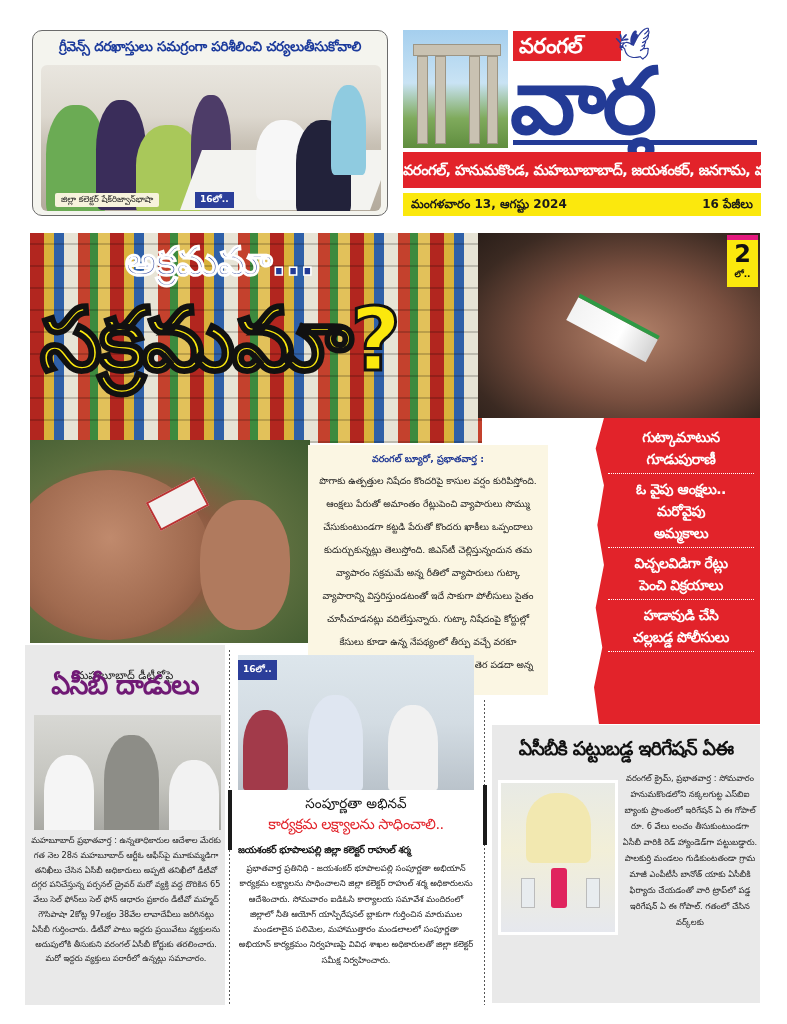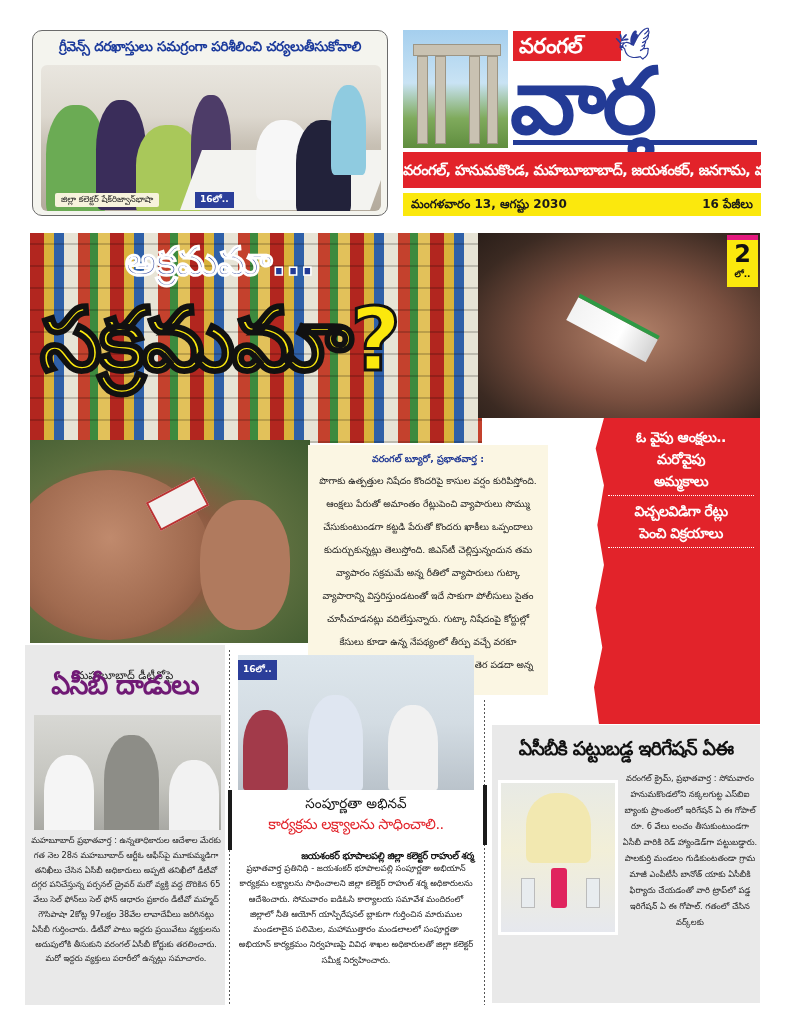--- a/index.html
+++ b/index.html
@@ -55,21 +55,21 @@
   .acb .photo { position: absolute; left: 9px; top: 70px; width: 187px; height: 115px; background: linear-gradient(180deg, #d8d8d4 0%, #c4c4be 60%, #a9a9a4 100%); overflow: hidden; }
   .acb .body { position: absolute; left: 4px; right: 2px; top: 188px; text-align: center; font-size: 8.2px; line-height: 14.8px; color: #222; }
   .vrule { background: repeating-linear-gradient(180deg, #555 0 2px, transparent 2px 4px); width: 1px; }
   .vbar { background: #1a1a1a; width: 4px; }
 
   
   .sampurna-photo { left: 238px; top: 655px; width: 236px; height: 135px; background: linear-gradient(180deg, #dde6ec 0%, #d3dce3 50%, #bac3cb 100%); overflow: hidden; }
   .sampurna-photo .ref { position: absolute; left: 0; top: 5px; background: #2b3e9a; color: #fff; font-size: 9px; font-weight: bold; padding: 4px 5px; }
   .sampurna-kicker { left: 238px; top: 795px; width: 236px; text-align: center; font-size: 13.5px; color: #111; }
   .sampurna-title { left: 238px; top: 816px; width: 236px; text-align: center; font-size: 14.5px; font-weight: normal; color: #e2232a; letter-spacing: -0.5px; }
-  .sampurna-sub { left: 238px; top: 844px; width: 236px; text-align: right; font-size: 9.5px; font-weight: bold; color: #111; letter-spacing: -0.3px; margin-top: 6px; }
+  .sampurna-sub { left: 238px; top: 844px; width: 236px; text-align: left; font-size: 9.5px; font-weight: bold; color: #111; letter-spacing: -0.3px; }
   .sampurna-body { left: 238px; top: 861px; width: 236px; text-align: center; font-size: 8.4px; line-height: 15.3px; color: #222; }
 
   
   .irr { left: 492px; top: 725px; width: 268px; height: 278px; background: #e9e9e9; }
   .irr .title { position: absolute; top: 12px; width: 100%; text-align: center; font-size: 19px; font-weight: bold; color: #111; letter-spacing: -0.8px; }
   .irr .photo { position: absolute; left: 6px; top: 55px; width: 120px; height: 155px; border: 3px solid #fff; background: linear-gradient(180deg, #e8eae5 0%, #f2efd8 45%, #e6e8ee 100%); overflow: hidden; }
   .irr .side { position: absolute; left: 130px; top: 45px; width: 136px; text-align: center; font-size: 8.3px; line-height: 16px; color: #222; }
   .irr .full { position: absolute; left: 4px; right: 4px; top: 215px; text-align: center; font-size: 8.3px; line-height: 15.4px; color: #222; }
 </style>
 </head>
@@ -97,21 +97,21 @@
   <div class="gate" style="left:32px;top:26px;width:11px;height:88px;"></div>
   <div class="gate" style="left:66px;top:26px;width:11px;height:88px;"></div>
   <div class="gate" style="left:84px;top:26px;width:11px;height:88px;"></div>
 </div>
 <div class="abs brand-small">వరంగల్</div>
 <div class="abs bird">🕊</div>
 <div class="abs brand-big">వార్త</div>
 <div class="abs brand-underline"></div>
 <div class="abs districts">వరంగల్, హనుమకొండ, మహబూబాబాద్, జయశంకర్, జనగామ, ములుగు</div>
 <div class="abs dateband">
-  <span>మంగళవారం 13, ఆగష్టు 2030</span>
+  <span>మంగళవారం 13, ఆగష్టు 2024</span>
   <span>16 పేజీలు</span>
 </div>
 
 <div class="abs shelf"></div>
 <div class="abs hands">
   <div class="packet"></div>
 </div>
 <div class="abs pg2">
   <span class="n">2</span>
   <span class="l">లో..</span>
@@ -124,27 +124,35 @@
 <div class="abs headline-1">అక్రమమా...</div>
 <div class="abs headline-2">సక్రమమా?</div>
 
 <div class="abs story">
   <div class="byline">వరంగల్ బ్యూరో, ప్రభాతవార్త :</div>
   <div class="body">పొగాకు ఉత్పత్తుల నిషేదం కొందరిపై కాసుల వర్షం కురిపిస్తోంది. ఆంక్షలు పేరుతో అమాంతం రేట్లుపెంచి వ్యాపారులు సొమ్ము చేసుకుంటుండగా కట్టడి పేరుతో కొందరు ఖాకీలు ఒప్పందాలు కుదుర్చుకున్నట్లు తెలుస్తోంది. జిఎస్‌టీ చెల్లిస్తున్నందున తమ వ్యాపారం సక్రమమే అన్న రీతిలో వ్యాపారులు గుట్కా వ్యాపారాన్ని విస్తరిస్తుండటంతో ఇదే సాకుగా పోలీసులు సైతం చూసీచూడనట్లు వదిలేస్తున్నారు. గుట్కా నిషేదంపై కోర్టుల్లో కేసులు కూడా ఉన్న నేపథ్యంలో తీర్పు వచ్చే వరకూ గుట్కామాటున సాగుతున్న గూడుపురాణీకి తెర పడదా అన్న ప్రశ్నలు తలెత్తుతున్నాయి.</div>
 </div>
 
 <div class="abs redbox">
   <div class="grp">
+    <span class="ln">గుట్కామాటున</span>
+    <span class="ln">గూడుపురాణీ</span>
+  </div>
+  <div class="grp">
     <span class="ln">ఓ వైపు ఆంక్షలు..</span>
     <span class="ln">మరోవైపు</span>
     <span class="ln">అమ్మకాలు</span>
   </div>
   <div class="grp">
     <span class="ln">విచ్చలవిడిగా రేట్లు</span>
     <span class="ln">పెంచి విక్రయాలు</span>
+  </div>
+  <div class="grp">
+    <span class="ln">హడావుడి చేసి</span>
+    <span class="ln">చల్లబడ్డ పోలీసులు</span>
   </div>
 </div>
 
 <div class="abs acb">
   <div class="kicker">మహబూబాద్ డీటీవోపై</div>
   <div class="title">ఏసీబీ దాడులు</div>
   <div class="photo">
     <div style="position:absolute;left:10px;top:40px;width:50px;height:80px;border-radius:45% 45% 5% 5%;background:#f5f5f5;"></div>
     <div style="position:absolute;left:70px;top:20px;width:55px;height:100px;border-radius:45% 45% 5% 5%;background:#8d8d87;"></div>
     <div style="position:absolute;left:135px;top:45px;width:50px;height:75px;border-radius:45% 45% 5% 5%;background:#f2f2f2;"></div>

